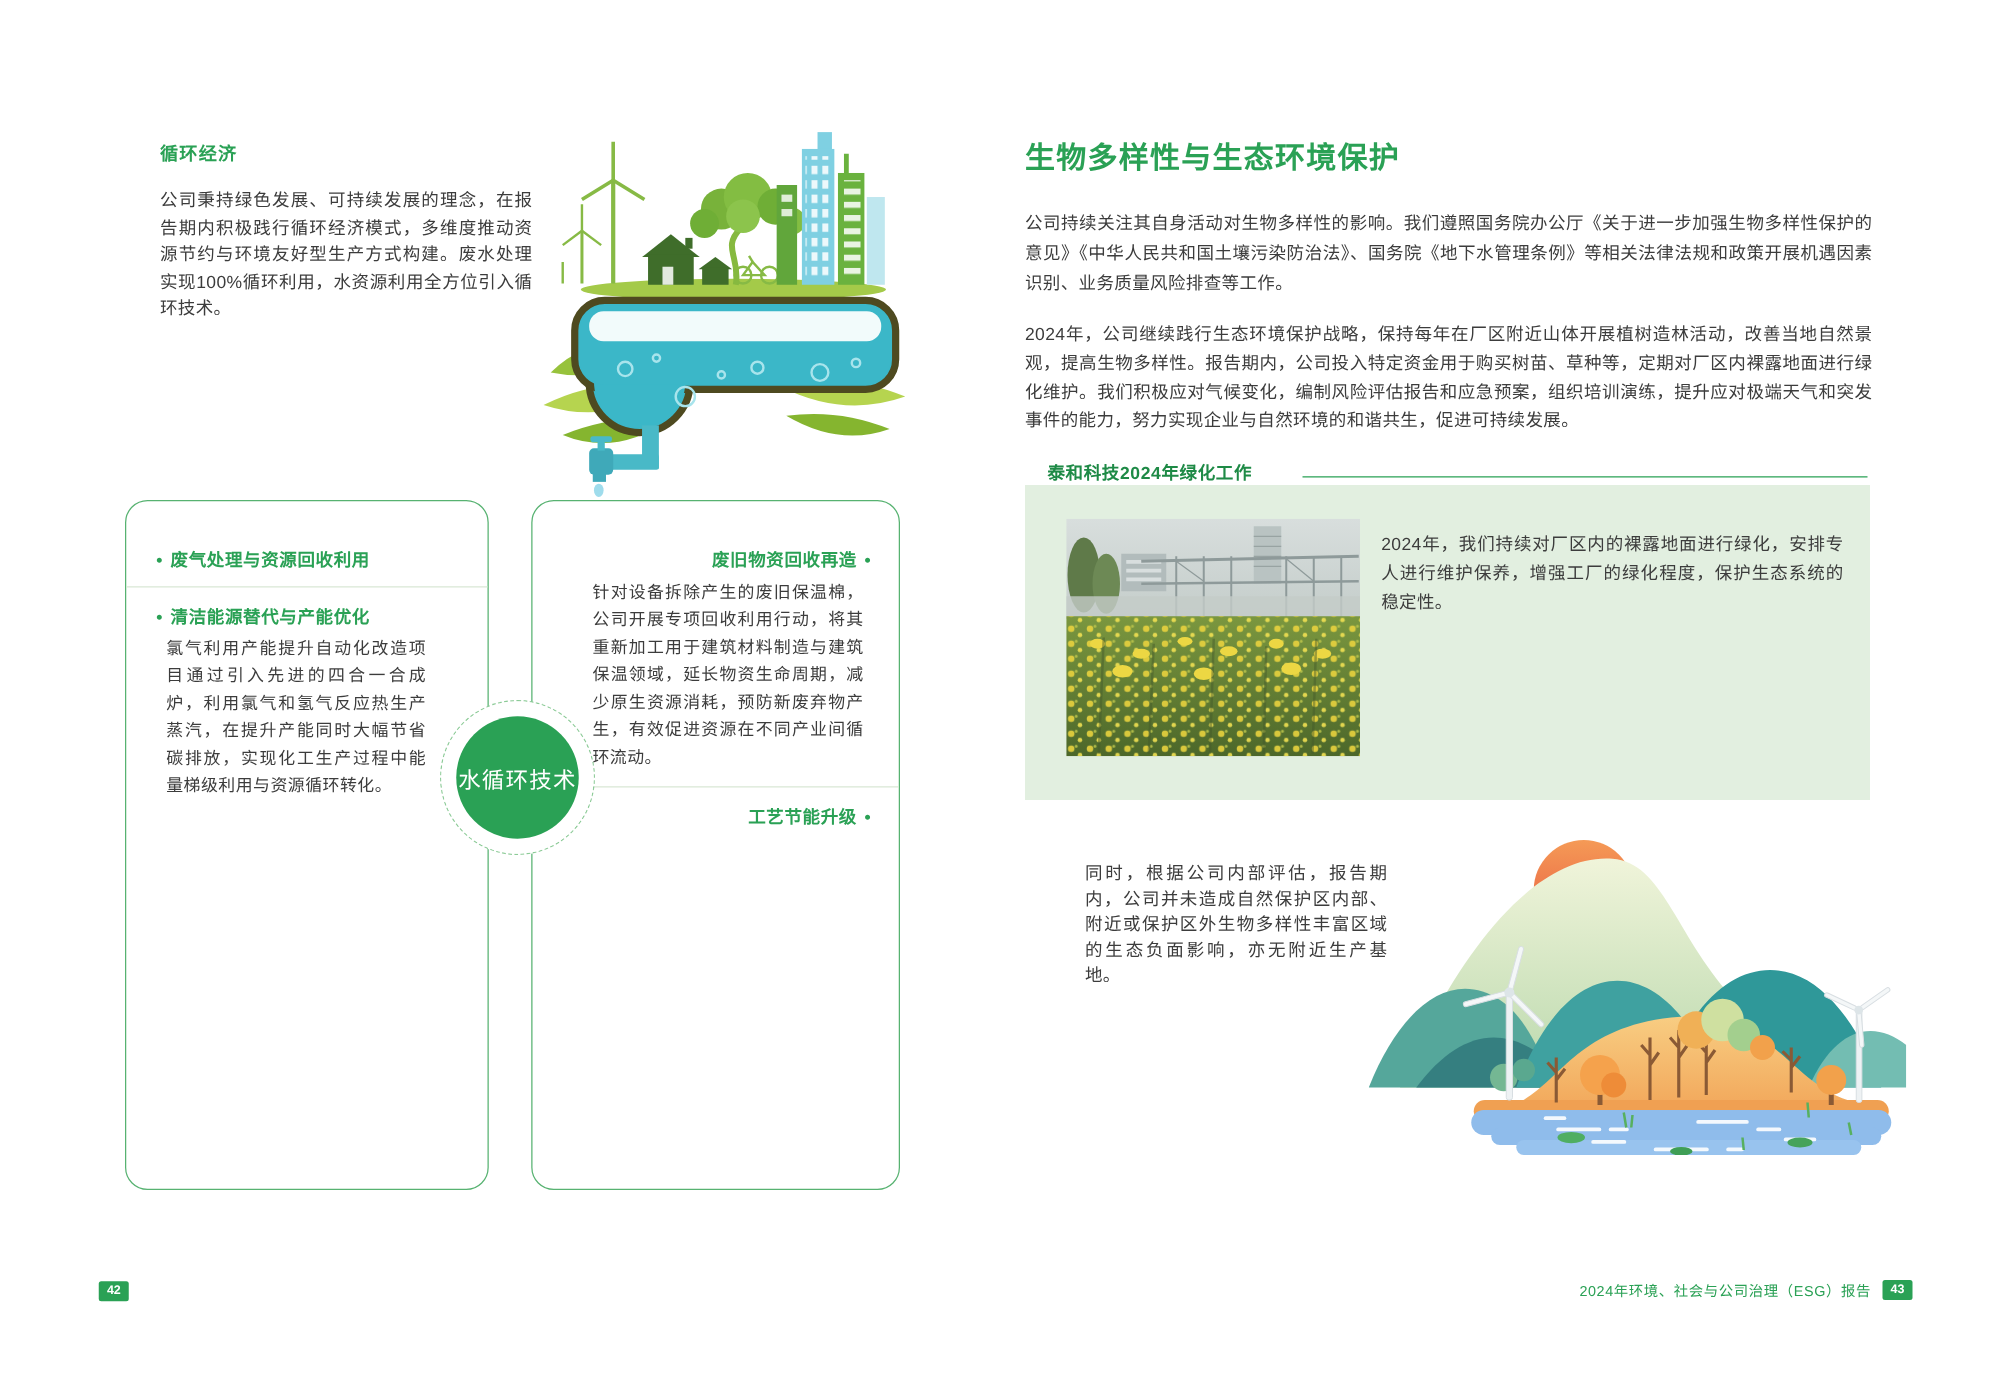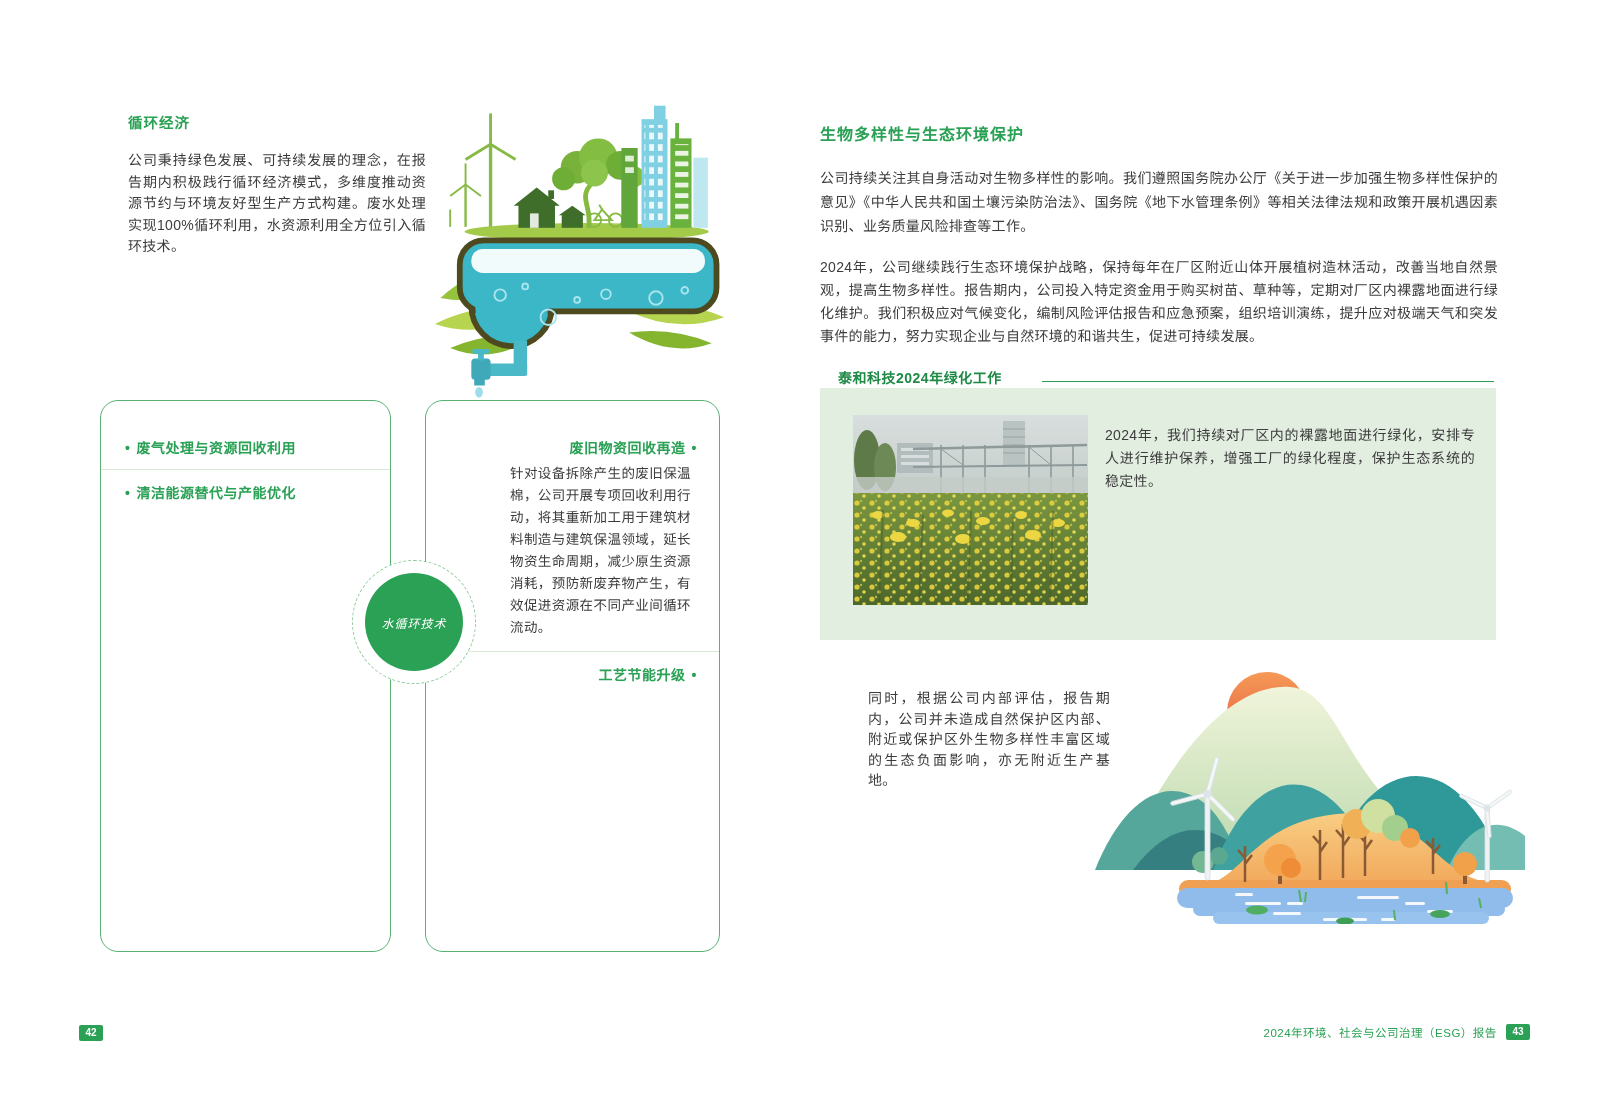--- a/index.html
+++ b/index.html
@@ -19,35 +19,35 @@
   .intro{left:128px;top:150px;width:298px;font-size:14px;line-height:21.5px;text-align:justify;letter-spacing:.3px;}
   .eco-box{border:1.2px solid var(--box-border-green);border-radius:18px;padding-top:36px;background:#fff;}
   .box-left{left:100px;top:400px;width:291px;height:552px;}
   .box-right{left:425px;top:400px;width:295px;height:552px;}
   .sec-head{font-size:14px;font-weight:bold;color:var(--accent-green);letter-spacing:.5px;}
   .box-left .sec-head{margin-left:18px;}
   .box-right .sec-head{text-align:right;margin-right:16px;}
   .bullet{color:var(--accent-green);font-weight:bold;margin:0 6px;}
   .box-p{font-size:13.5px;line-height:22px;text-align:justify;letter-spacing:.4px;margin-top:6px;}
   .box-left .box-p{margin-left:32px;margin-right:49px;}
-  .box-right .box-p{margin-left:84px;margin-right:28px;}
+  .box-right .box-p{margin-left:48px;margin-right:28px;}
   .box-p + .box-p{margin-top:14px;}
   .divider{border-top:1px solid #d9e8d5;margin-top:12px;margin-bottom:12px;}
   .circle-outer{
     left:352px;top:560px;width:124px;height:124px;border-radius:50%;
     background:#fff;border:1.6px dashed #8ccb97;
     display:flex;align-items:center;justify-content:center;
   }
   .circle-inner{
     width:98px;height:98px;border-radius:50%;background:var(--accent-green);
-    color:#fff;font-size:12px;letter-spacing:1px;
-    display:flex;align-items:center;justify-content:center;font-style:italic;
+    color:#fff;font-size:18px;letter-spacing:1px;
+    display:flex;align-items:center;justify-content:center;
   }
   
-  .page-title{left:820px;top:121px;font-size:16px;font-weight:bold;color:var(--accent-green);letter-spacing:1px;}
+  .page-title{left:820px;top:106px;font-size:24px;font-weight:bold;color:var(--accent-green);letter-spacing:1px;}
   .rp-p1{left:820px;top:166px;width:678px;font-size:14px;line-height:24px;text-align:justify;letter-spacing:.3px;}
   .rp-p2{left:820px;top:256px;width:678px;font-size:14px;line-height:23px;text-align:justify;letter-spacing:.3px;}
   .case-box{left:820px;top:388px;width:676px;height:252px;background:var(--case-box-bg);}
   .case-title{left:838px;top:367px;font-size:14px;font-weight:bold;color:#1e8a46;letter-spacing:.5px;}
   .case-rule{left:1042px;top:381px;width:452px;border-top:1.6px solid var(--accent-green);}
   .case-text{left:1105px;top:424px;width:370px;font-size:14px;line-height:23px;text-align:justify;letter-spacing:.3px;}
   .closing{left:868px;top:688px;width:242px;font-size:14px;line-height:20.5px;text-align:justify;letter-spacing:.3px;}
   
   .badge{
     display:inline-block;background:var(--accent-green);color:#fff;
@@ -159,20 +159,21 @@
 </svg>
 
 <div class="abs eco-box box-left">
   <div class="sec-head">
     <span class="bullet">•</span><span>废气处理与资源回收利用</span>
   </div>
   <div class="divider"></div>
   <div class="sec-head">
     <span class="bullet">•</span><span>清洁能源替代与产能优化</span>
   </div>
+  <p class="box-p">氯气利用产能提升自动化改造项目通过引入先进的四合一合成炉，利用氯气和氢气反应热生产蒸汽，在提升产能同时大幅节省碳排放，实现化工生产过程中能量梯级利用与资源循环转化。</p>
 </div>
 
 <div class="abs eco-box box-right">
   <div class="sec-head">
     <span>废旧物资回收再造</span><span class="bullet">•</span>
   </div>
   <p class="box-p">针对设备拆除产生的废旧保温棉，公司开展专项回收利用行动，将其重新加工用于建筑材料制造与建筑保温领域，延长物资生命周期，减少原生资源消耗，预防新废弃物产生，有效促进资源在不同产业间循环流动。</p>
   <div class="divider"></div>
   <div class="sec-head">
     <span>工艺节能升级</span><span class="bullet">•</span>

